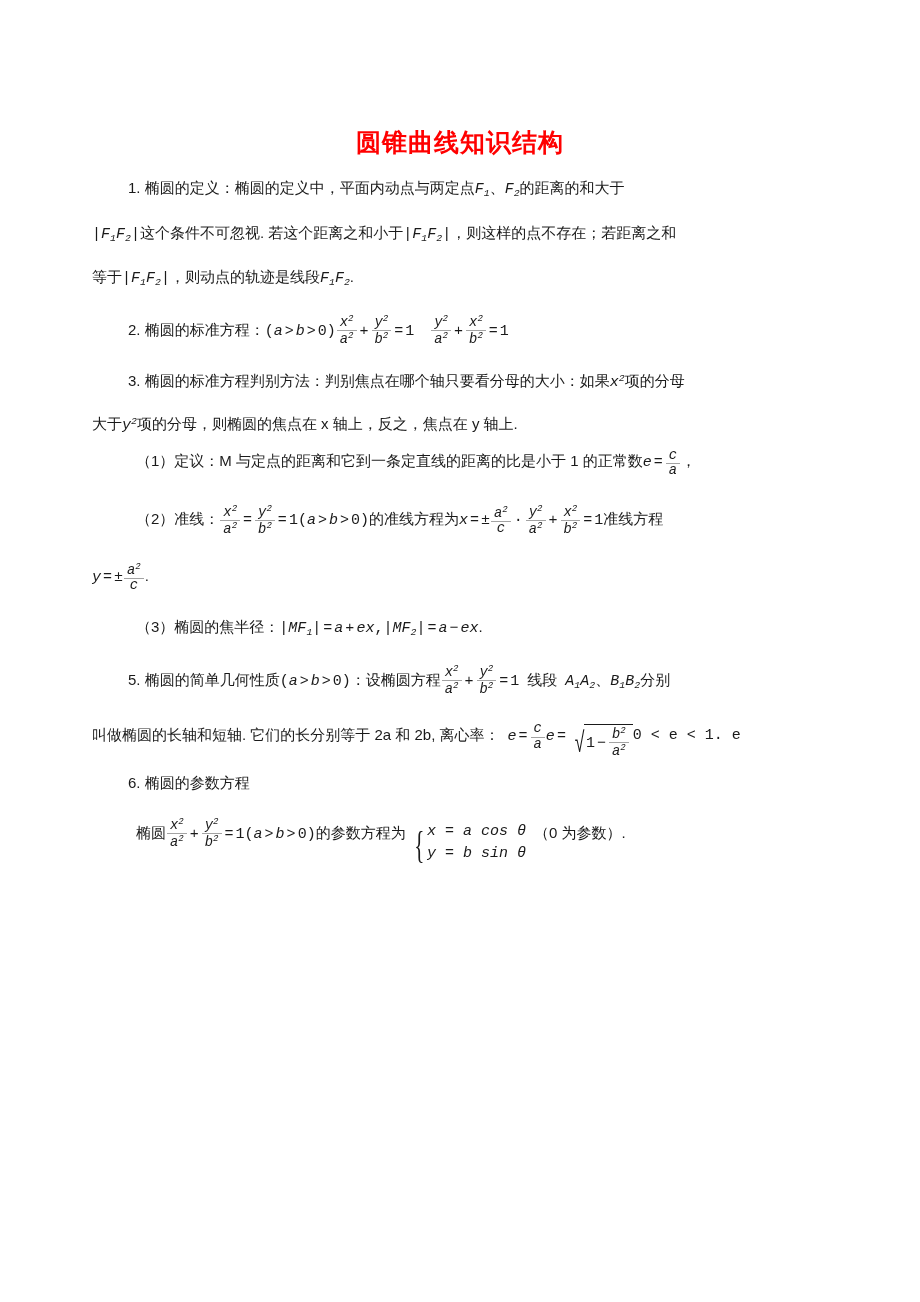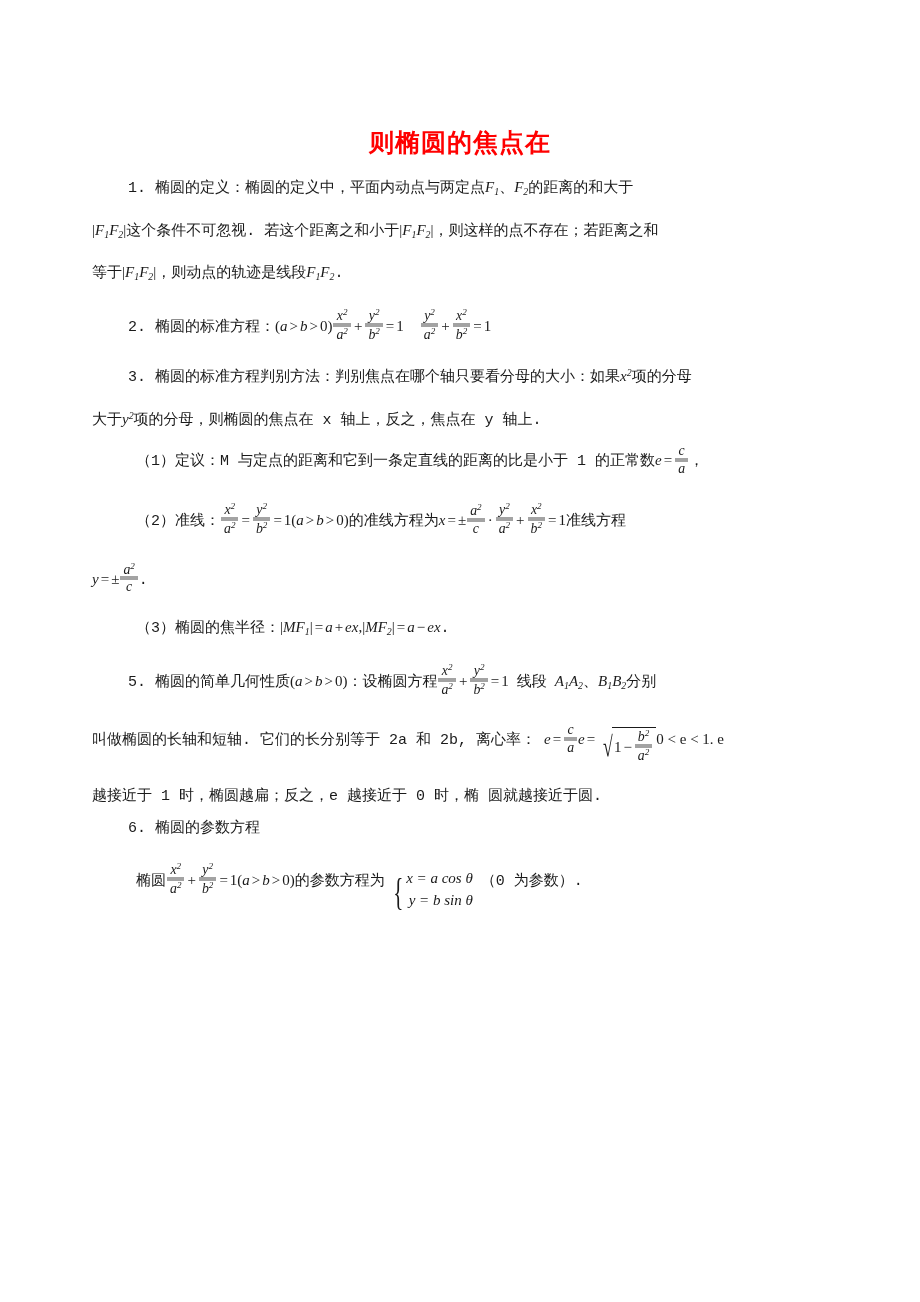--- a/index.html
+++ b/index.html
@@ -47,21 +47,21 @@
     white-space: nowrap;
   }
   .para.indent { padding-left: 36px; }
   .para.indent2 { padding-left: 44px; }
   .para.flush { padding-left: 0; }
   .para.tall { padding-top: 26px; }
   .para.tight { padding-top: 16px; }
 
   
   .m {
-    font-family: Liberation Serif, serif;
+    font-family: Liberation Mono, monospace;
     font-style: italic;
     white-space: nowrap;
   }
   .mr { font-style: normal; }
   .sub {
     font-size: 0.66em;
     vertical-align: -0.28em;
     font-style: italic;
   }
   .sup {
@@ -77,21 +77,21 @@
     display: inline-block;
     vertical-align: -0.52em;
     text-align: center;
     font-style: italic;
     line-height: 1.02;
     margin: 0 1px;
   }
   .frac > .num {
     display: block;
     padding: 0 3px;
-    border-bottom: 4px solid #a3a3a3;
+    border-bottom: 1px solid #a3a3a3;
     font-size: 0.92em;
   }
   .frac > .den {
     display: block;
     padding: 0 3px;
     font-size: 0.92em;
   }
   .sqrt {
     display: inline-block;
     vertical-align: -0.5em;
@@ -126,30 +126,30 @@
     transform-origin: right center;
   }
   .cases > .rows {
     display: inline-block;
     vertical-align: middle;
     text-align: left;
     line-height: 1.45;
     padding-left: 3px;
   }
   .cases > .rows > span { display: block; text-align: right; }
-  .cn { font-style: normal; font-family: Liberation Mono, monospace; margin-top: 38px; }
+  .cn { font-style: normal; font-family: Liberation Sans, sans-serif; margin-top: 38px; }
   .sp { display: inline-block; width: 8px; }
   .sp-lg { display: inline-block; width: 16px; }
 </style>
 </head>
 <body>
 
 <div class="page">
 
-  <h1 class="doc-title">则椭圆的焦点在</h1>
+  <h1 class="doc-title">圆锥曲线知识结构</h1>
 
 
   <div class="para indent">
     <span class="cn">1. 椭圆的定义：椭圆的定义中，平面内动点与两定点</span><span class="m"><span>F</span><span class="sub">1</span></span><span class="cn">、</span><span class="m"><span>F</span><span class="sub">2</span></span><span class="cn">的距离的和大于</span>
   </div>
 
   <div class="para flush tall">
     <span class="m"><span class="mr">|</span><span>F</span><span class="sub">1</span><span>F</span><span class="sub">2</span><span class="mr">|</span></span><span class="cn">这个条件不可忽视. 若这个距离之和小于</span><span class="m"><span class="mr">|</span><span>F</span><span class="sub">1</span><span>F</span><span class="sub">2</span><span class="mr">|</span></span><span class="cn">，则这样的点不存在；若距离之和</span>
   </div>
 
@@ -188,23 +188,20 @@
   </div>
 
   <div class="para indent tall">
     <span class="cn">5. 椭圆的简单几何性质</span><span class="m"><span class="mr">(</span>a<span class="op">&gt;</span>b<span class="op">&gt;</span><span class="mr">0)</span></span><span class="cn">：设椭圆方程</span><span class="m"><span class="frac"><span class="num">x<span class="sup">2</span></span><span class="den">a<span class="sup">2</span></span></span><span class="op">+</span><span class="frac"><span class="num">y<span class="sup">2</span></span><span class="den">b<span class="sup">2</span></span></span><span class="op">=</span><span class="mr">1</span></span><span class="sp"></span><span class="cn">线段</span><span class="sp"></span><span class="m">A<span class="sub">1</span>A<span class="sub">2</span></span><span class="cn">、</span><span class="m">B<span class="sub">1</span>B<span class="sub">2</span></span><span class="cn">分别</span>
   </div>
 
   <div class="para flush tall">
     <span class="cn">叫做椭圆的长轴和短轴. 它们的长分别等于 2a 和 2b, 离心率：</span><span class="sp"></span><span class="m">e<span class="op">=</span><span class="frac"><span class="num">c</span><span class="den">a</span></span></span><span class="m">e<span class="op">=</span><span class="sqrt"><span class="radical">√</span><span class="radicand"><span class="mr">1</span><span class="op">−</span><span class="frac"><span class="num">b<span class="sup">2</span></span><span class="den">a<span class="sup">2</span></span></span></span></span></span><span class="m mr">0 &lt; e &lt; 1. e</span>
   </div>
 
-  <div class="para flush tall">
-    <span class="cn">越接近于 1 时，椭圆越扁；反之，e 越接近于 0 时，椭  圆就越接近于圆.</span>
-  </div>
 
   <div class="para indent tight">
     <span class="cn">6. 椭圆的参数方程</span>
   </div>
 
   <div class="para indent2 tall">
     <span class="cn">椭圆</span><span class="m"><span class="frac"><span class="num">x<span class="sup">2</span></span><span class="den">a<span class="sup">2</span></span></span><span class="op">+</span><span class="frac"><span class="num">y<span class="sup">2</span></span><span class="den">b<span class="sup">2</span></span></span><span class="op">=</span><span class="mr">1</span><span class="mr">(</span>a<span class="op">&gt;</span>b<span class="op">&gt;</span><span class="mr">0)</span></span><span class="cn">的参数方程为</span><span class="cases"><span class="brace">{</span><span class="rows"><span class="m">x = a cos θ</span><span class="m">y = b sin θ</span></span></span><span class="sp"></span><span class="cn">（0 为参数）</span><span class="cn">.</span>
   </div>
 
 </div>

